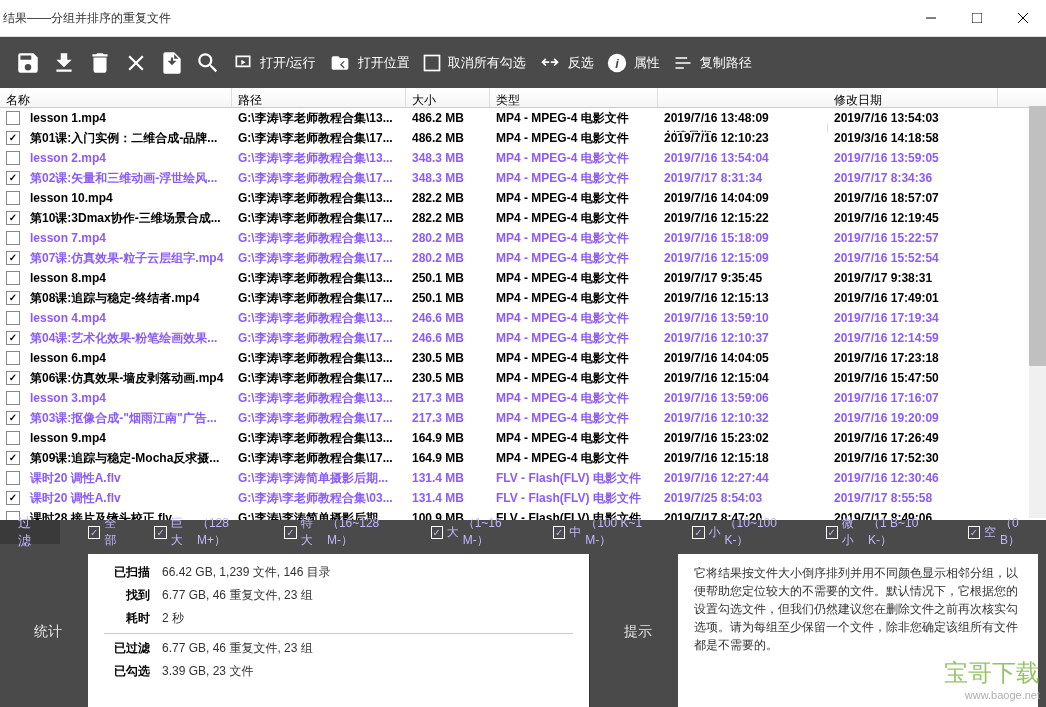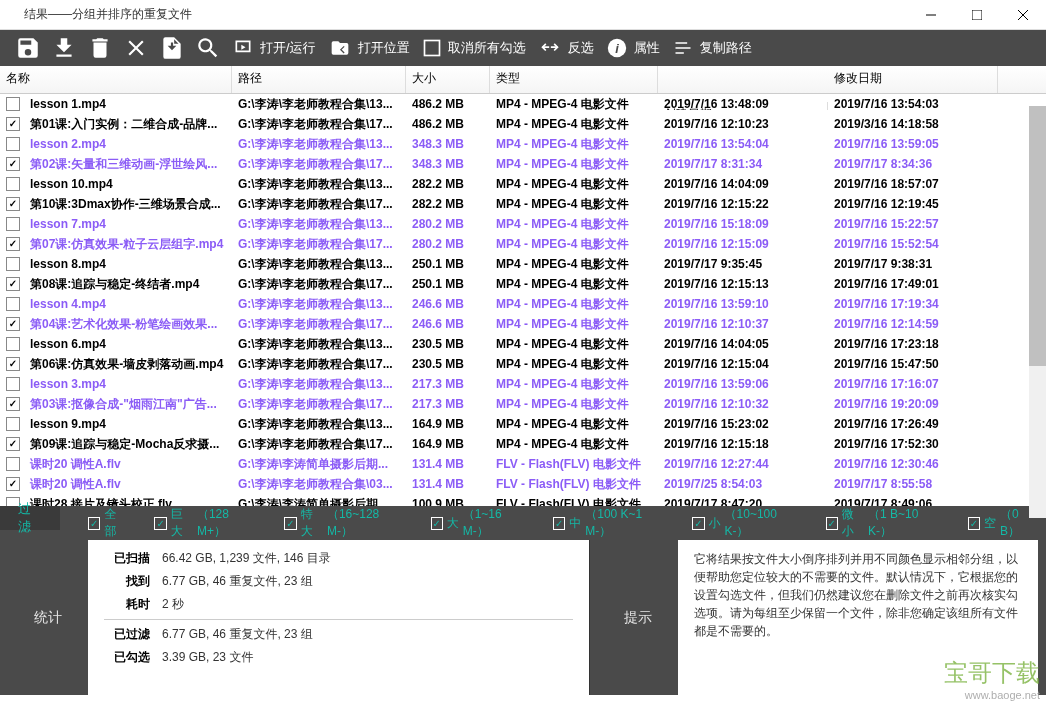--- a/index.html
+++ b/index.html
@@ -1,29 +1,29 @@
 <!DOCTYPE html>
 <html><head>
 <meta charset="utf-8">
 <style>
 * { margin: 0; padding: 0; box-sizing: border-box; font-family: "Microsoft YaHei", "Segoe UI", sans-serif; }
 body { width: 1046px; height: 707px; background: #fff; overflow: hidden; position: relative; }
 
-.titlebar { height: 30px; display: flex; align-items: center; justify-content: space-between; background: #fff; border-bottom: 1px solid #ddd; padding-left: 24px; }
+.titlebar { height: 37px; display: flex; align-items: center; justify-content: space-between; background: #fff; border-bottom: 1px solid #ddd; padding-left: 3px; }
 .titlebar-title { font-size: 12px; color: #333; }
 .titlebar-btns { display: flex; }
 .titlebar-btn { width: 46px; height: 30px; display: flex; align-items: center; justify-content: center; cursor: pointer; color: #333; }
 
-.toolbar { height: 36px; background: #4a4a4a; display: flex; align-items: center; padding: 1px 10px; gap: 0; }
+.toolbar { height: 51px; background: #4a4a4a; display: flex; align-items: center; padding: 1px 10px; gap: 0; }
 .tb-ico { width: 36px; height: 52px; display: flex; align-items: center; justify-content: center; cursor: pointer; color: #fff; }
 .tb-ico svg { fill: #fff; }
 .tb-item { display: flex; align-items: center; height: 52px; padding: 0 6px; cursor: pointer; color: #fff; font-size: 13px; gap: 6px; }
 .tb-item svg { fill: #fff; flex-shrink: 0; }
 
-.headers { height: 28px; display: flex; background: linear-gradient(#fff,#f5f5f5); border-bottom: 1px solid #ccc; font-size: 12px; }
+.headers { height: 20px; display: flex; background: linear-gradient(#fff,#f5f5f5); border-bottom: 1px solid #ccc; font-size: 12px; }
 .hcell { padding: 4px 6px; border-right: 1px solid #ddd; white-space: nowrap; overflow: hidden; }
 .c-name { width: 232px; }
 .c-path { width: 174px; }
 .c-size { width: 84px; }
 .c-type { width: 168px; }
 .c-cdate { width: 170px; margin-top: 36px; }
 .c-mdate { width: 170px; }
 
 .grid { height: 412px; overflow-y: hidden; }
 .row { display: flex; height: 20px; font-size: 12px; align-items: center; font-weight: bold; }
@@ -31,21 +31,21 @@
 .row .chk { width: 14px; height: 14px; border: 1px solid #888; margin: 0 4px 0 6px; display: inline-flex; align-items: center; justify-content: center; flex-shrink: 0; font-size: 10px; line-height: 1; }
 .row .chk.on::after { content: "✓"; color: #000; }
 .row.blue { color: #8b5cf6; }
 .row .name { width: 208px; }
 .row .path { width: 174px; }
 .row .size { width: 84px; }
 .row .type { width: 168px; }
 .row .cdate { width: 170px; }
 .row .mdate { width: 170px; }
 
-.filter-row { height: 24px; background: #4a4a4a; display: flex; align-items: flex-start; color: #14b8a6; font-size: 12px; gap: 28px; padding-right: 8px; }
+.filter-row { height: 24px; background: #4a4a4a; display: flex; align-items: center; color: #c4b5fd; font-size: 12px; gap: 28px; padding-right: 8px; }
 .filter-label { background: #3a3a3a; padding: 0 18px; height: 100%; display: flex; align-items: center; font-size: 13px; }
 .fcheck { display: flex; align-items: center; gap: 4px; }
 .fcheck .box { width: 13px; height: 13px; border: 1px solid #fff; display: inline-flex; align-items: center; justify-content: center; font-size: 10px; }
 .fcheck .box.on::after { content: "✓"; }
 
 .bottom { height: 165px; display: flex; padding: 10px 8px 0 8px; gap: 8px; background: #4a4a4a; }
 .panel-label { width: 80px; display: flex; align-items: center; justify-content: center; color: #e5e5e5; font-size: 14px; }
 .panel-body { flex: 1; background: #fff; padding: 10px 16px; font-size: 12px; overflow: hidden; }
 .stats-panel { display: flex; flex: 1; border-right: 1px solid #333; }
 .tips-panel { display: flex; flex: 0 0 440px; }

